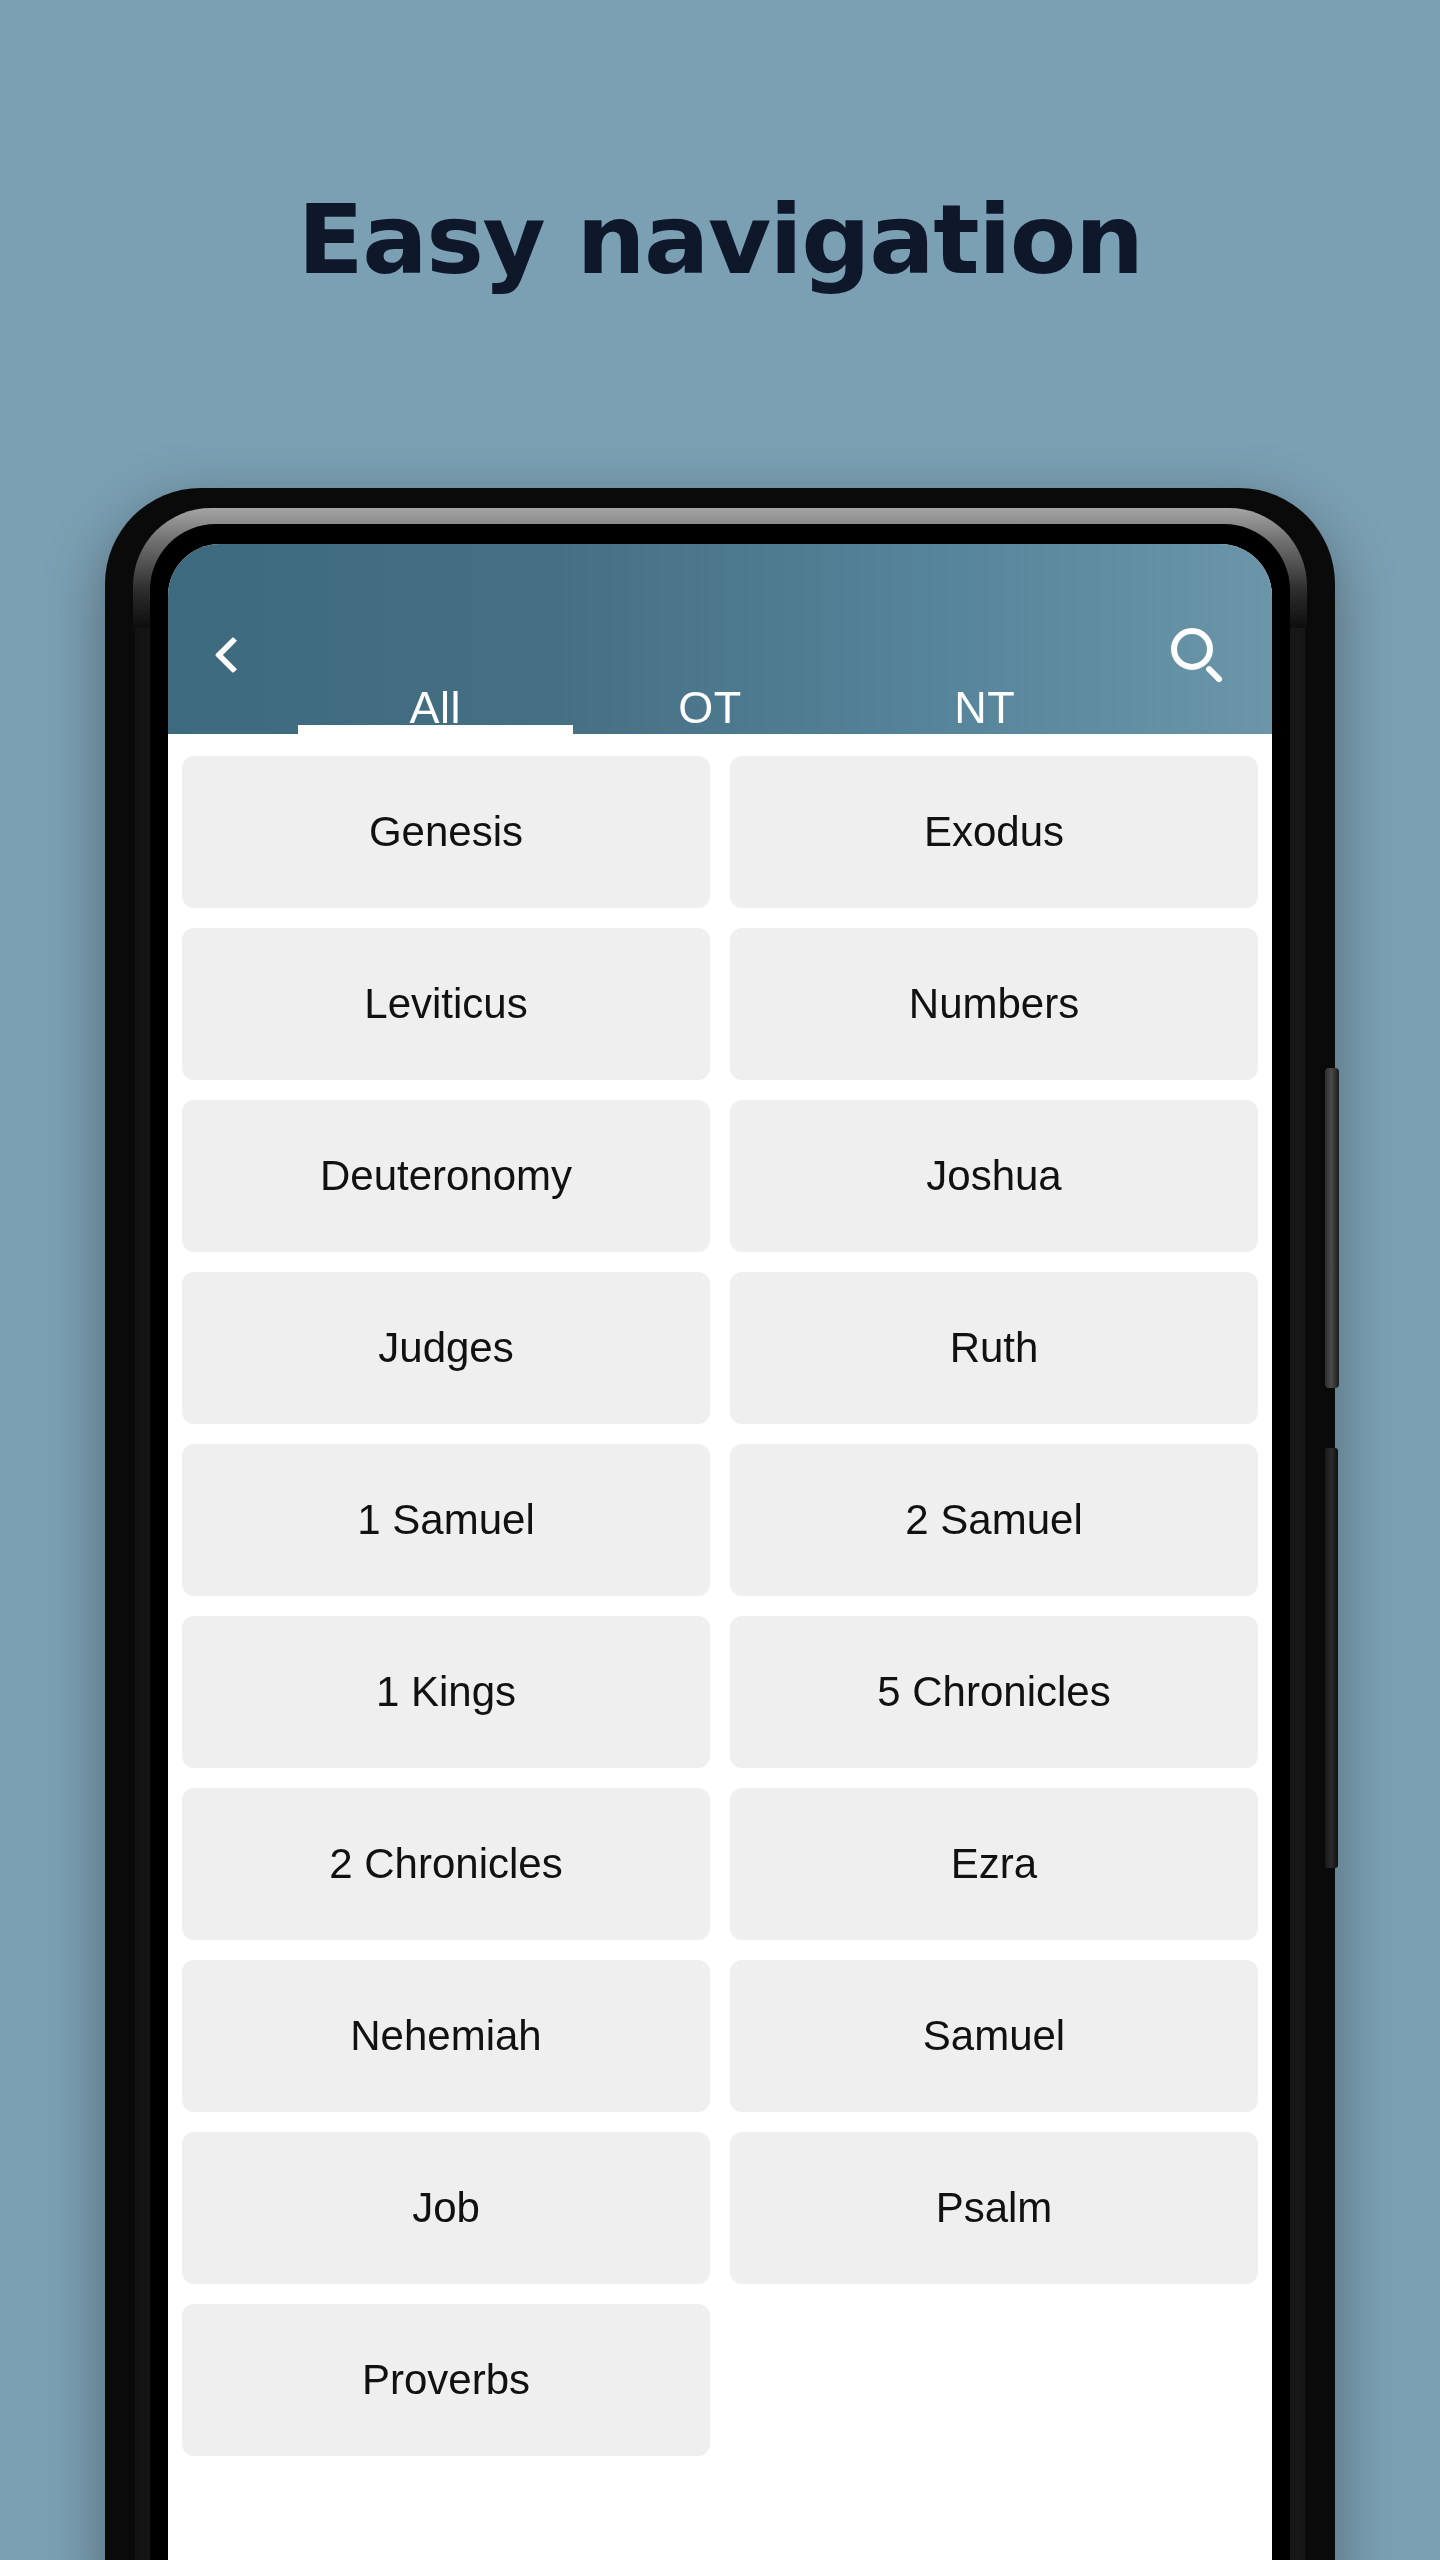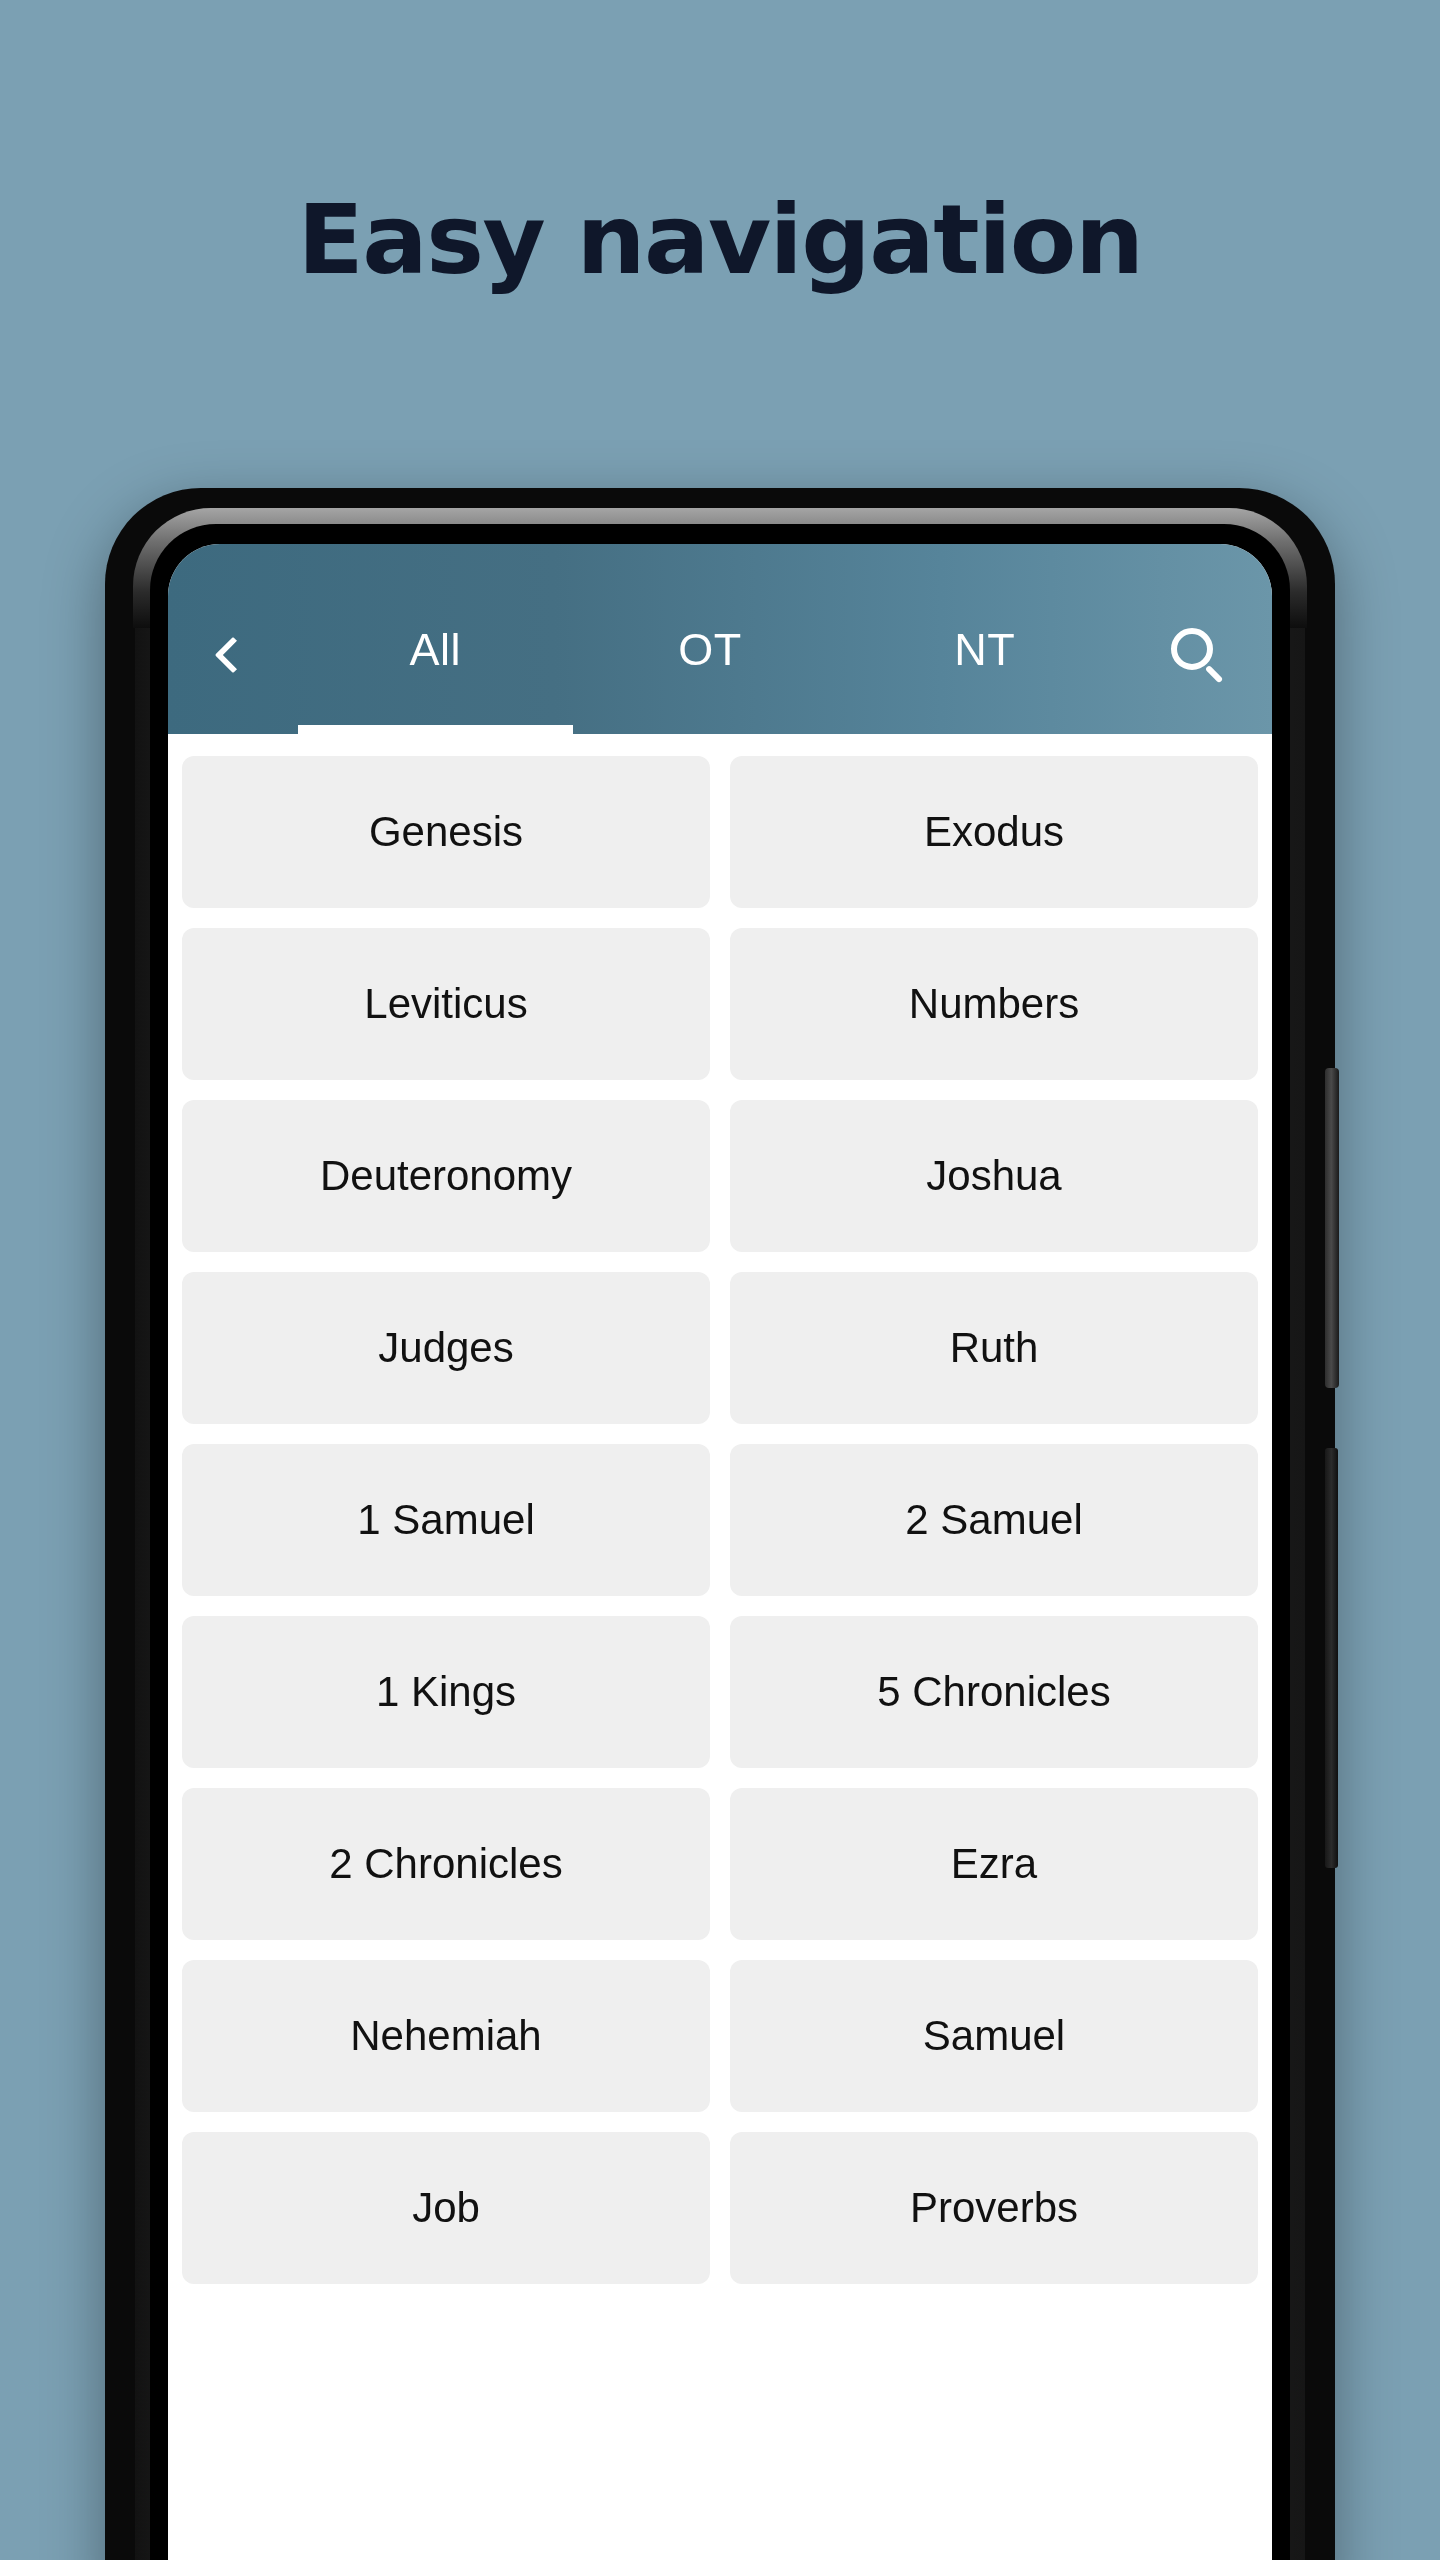--- a/index.html
+++ b/index.html
@@ -154,21 +154,21 @@
   .tabs {
     flex: 1 1 auto;
     display: flex;
     align-items: stretch;
     height: 190px;
   }
 
   .tab {
     flex: 1 1 0;
     display: flex;
-    align-items: flex-start;
+    align-items: flex-end;
     justify-content: center;
     position: relative;
     padding-top: 32px;
     margin-top: 48px;
   }
 
   .tab-label {
     color: #ffffff;
     font-size: 45px;
     font-weight: 400;
@@ -296,17 +296,18 @@
         <div class="book-btn">Ruth</div>
         <div class="book-btn">1 Samuel</div>
         <div class="book-btn">2 Samuel</div>
         <div class="book-btn">1 Kings</div>
         <div class="book-btn">5 Chronicles</div>
         <div class="book-btn">2 Chronicles</div>
         <div class="book-btn">Ezra</div>
         <div class="book-btn">Nehemiah</div>
         <div class="book-btn">Samuel</div>
         <div class="book-btn">Job</div>
+        <div class="book-btn">Psalm</div>
         <div class="book-btn">Proverbs</div>
       </div>
 
   </div>
 </div>
 
 </body></html>

